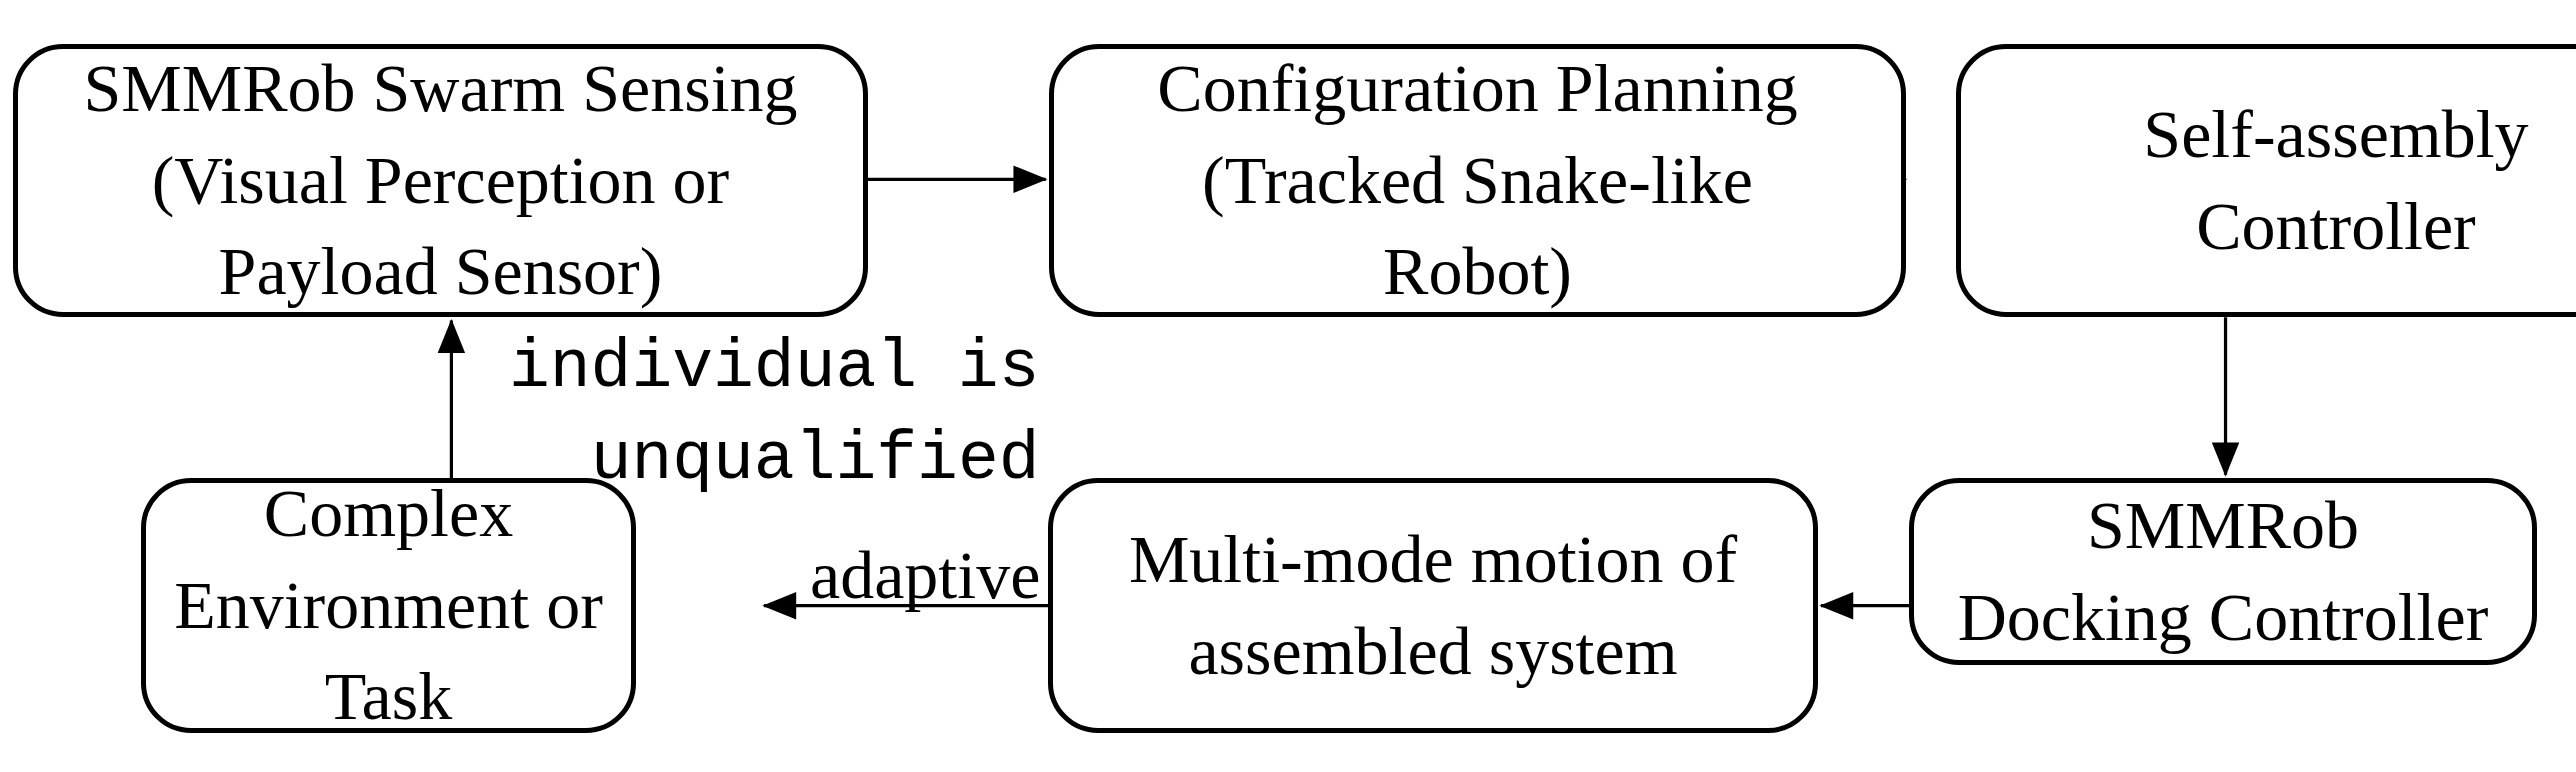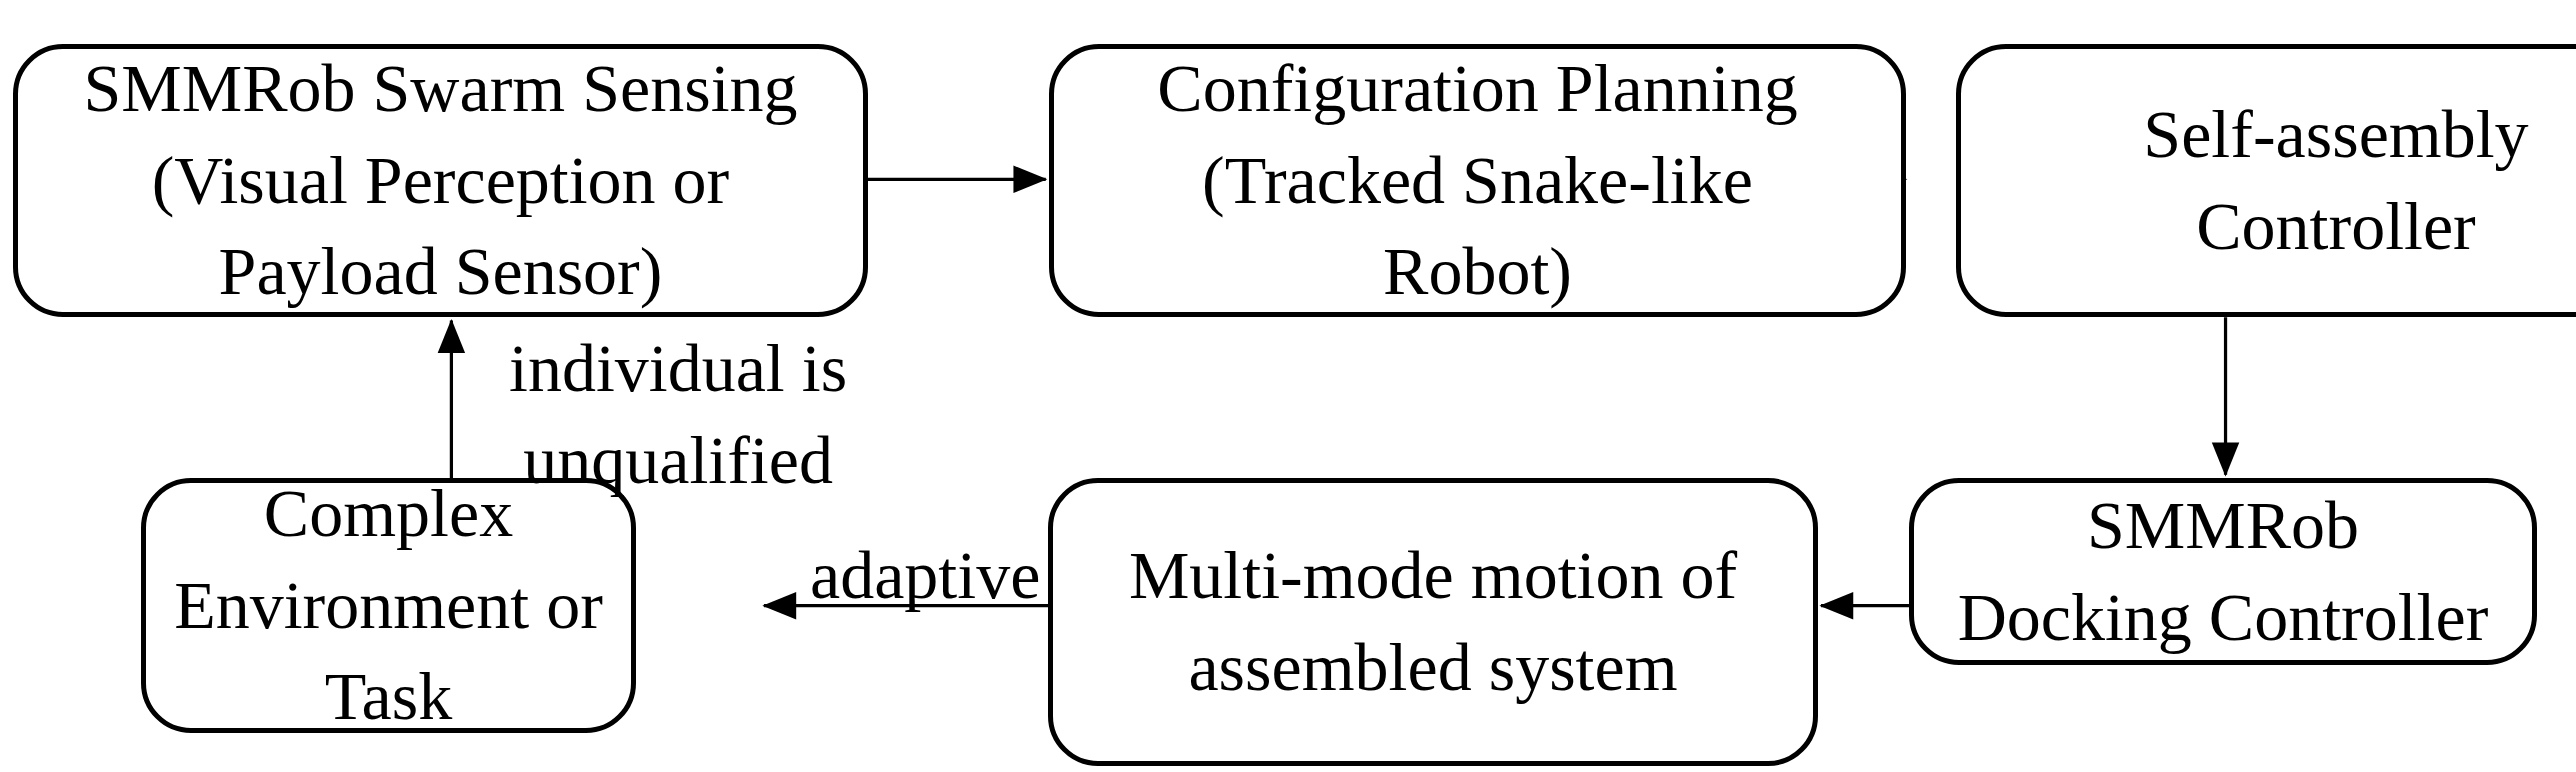--- a/index.html
+++ b/index.html
@@ -36,34 +36,35 @@
     font-size: 68px;
     line-height: 1.35;
     white-space: pre-line;
   }
   
   #box-swarm-sensing        { left: 13px;   top: 44px;  width: 855px; height: 273px; }
   #box-config-planning      { left: 1049px; top: 44px;  width: 857px;  height: 273px; }
   #box-self-assembly        { left: 1956px; top: 44px;  width: 760px;  height: 273px; }
   
   #box-complex-environment  { left: 141px;  top: 478px; width: 495px;  height: 255px; }
-  #box-multi-mode           { left: 1048px; top: 478px; width: 770px;  height: 288px; }
+  #box-multi-mode           { left: 1048px; top: 478px; width: 770px;  height: 255px; }
   #box-docking-controller   { left: 1909px; top: 478px; width: 628px;  height: 187px; }
 
   .edge-label {
     position: absolute;
     font-size: 68px;
     line-height: 1.36;
     white-space: pre-line;
     color: #000000;
   }
   #label-unqualified {
     left: 509px;
     top: 322px;
-    text-align: center;
+    text-align: right;
+    font-family: Liberation Mono, monospace;
   }
   #label-adaptive {
     left: 810px;
     top: 529px;
     text-align: right;
   }
 </style>
 </head>
 <body>
 

